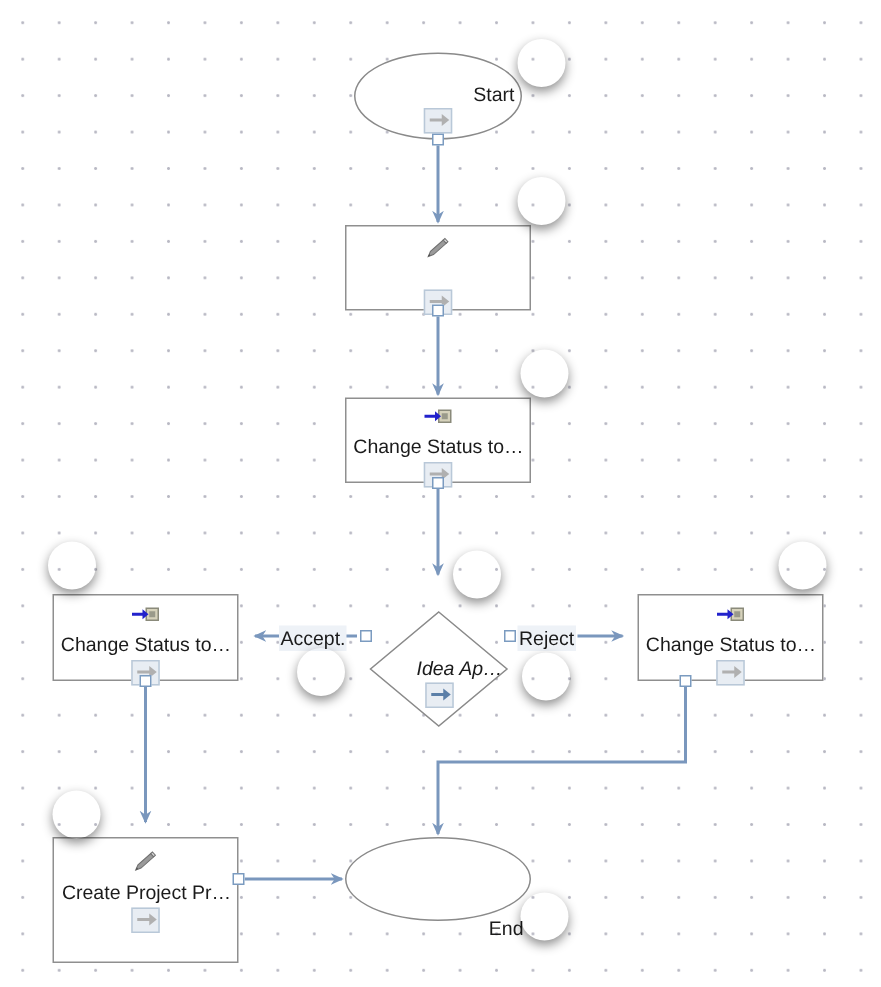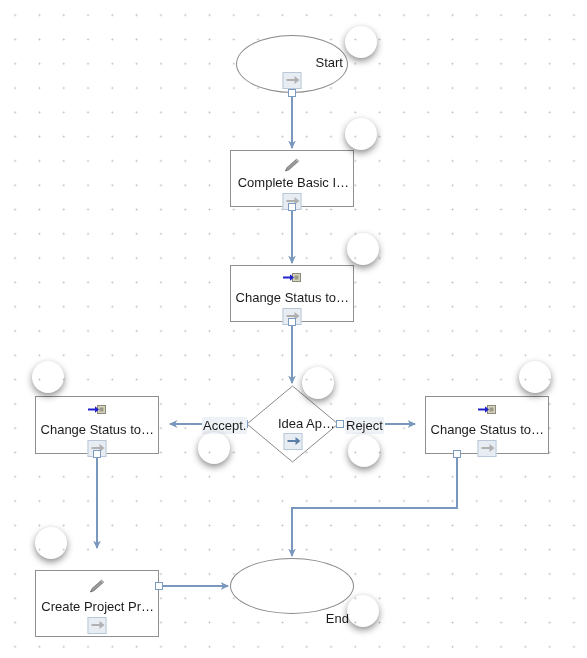--- a/index.html
+++ b/index.html
@@ -190,48 +190,47 @@
     <div class="runbtn" style="top:36px;"></div>
   </div>
   <div class="handle" style="left:288px; top:89px;"></div>
 
   <div class="node task" style="left:230px; top:150px; width:124px; height:57px;">
     <svg class="glyph" viewBox="0 0 20 16" style="top:7px;">
       <path d="M3.5,13 L5,9.5 L13.5,2 L15.5,4.2 L7,11.7 Z" fill="#9a9a9a" stroke="#6f6f6f" stroke-width="0.7"></path>
       <path d="M13.5,2 L15.5,4.2 L16.6,3.1 L14.6,1 Z" fill="#d8d8d8" stroke="#6f6f6f" stroke-width="0.7"></path>
       <path d="M3.5,13 L5,12.2 L4.2,11.4 Z" fill="#4a4a4a"></path>
     </svg>
-    <div class="node-label" style="top:24px;">Complete Basic I…</div>
     <div class="runbtn" style="top:42px;"></div>
   </div>
   <div class="handle" style="left:288px; top:203px;"></div>
 
   <div class="node task" style="left:230px; top:265px; width:124px; height:57px;">
     <svg class="glyph" viewBox="0 0 20 16" style="top:5px;">
       <rect x="10.5" y="2.5" width="8" height="8" fill="#d6d2bb" stroke="#8a8a7a" stroke-width="1"></rect>
       <rect x="12.5" y="4.5" width="4" height="4" fill="#9a9a8a"></rect>
       <path d="M1,6.5 L10,6.5" stroke="#2222cc" stroke-width="2"></path>
       <path d="M8,3.2 L12,6.5 L8,9.8 Z" fill="#2222cc"></path>
     </svg>
     <div class="node-label" style="top:24px;">Change Status to…</div>
     <div class="runbtn" style="top:42px;"></div>
   </div>
   <div class="handle" style="left:288px; top:318px;"></div>
 
-  <div class="node decision" style="left:246px; top:385px; width:93px; height:78px;">
+  <div class="node decision" style="left:246px; top:407px; width:93px; height:78px;font-style:italic;">
     <svg class="diamond-svg" viewBox="0 0 93 78" width="93" height="78">
       <path d="M46.5,1 L92,39 L46.5,77 L1,39 Z" fill="#ffffff" stroke="#8a8a8a" stroke-width="1"></path>
     </svg>
     <div class="node-label" style="top:31px;">Idea Ap…</div>
     <div class="runbtn blue" style="top:48px;"></div>
   </div>
   <div class="handle" style="left:240px; top:420px;"></div>
   <div class="handle" style="left:336px; top:420px;"></div>
 
-  <div class="edge-label" style="left:202px; top:417px;">Accept.</div>
+  <div class="edge-label" style="left:186px; top:417px;">Accept.</div>
   <div class="edge-label" style="left:345px; top:417px;">Reject</div>
 
   <div class="node task" style="left:35px; top:396px; width:124px; height:58px;">
     <svg class="glyph" viewBox="0 0 20 16" style="top:6px;">
       <rect x="10.5" y="2.5" width="8" height="8" fill="#d6d2bb" stroke="#8a8a7a" stroke-width="1"></rect>
       <rect x="12.5" y="4.5" width="4" height="4" fill="#9a9a8a"></rect>
       <path d="M1,6.5 L10,6.5" stroke="#2222cc" stroke-width="2"></path>
       <path d="M8,3.2 L12,6.5 L8,9.8 Z" fill="#2222cc"></path>
     </svg>
     <div class="node-label" style="top:25px;">Change Status to…</div>
@@ -244,21 +243,21 @@
       <rect x="10.5" y="2.5" width="8" height="8" fill="#d6d2bb" stroke="#8a8a7a" stroke-width="1"></rect>
       <rect x="12.5" y="4.5" width="4" height="4" fill="#9a9a8a"></rect>
       <path d="M1,6.5 L10,6.5" stroke="#2222cc" stroke-width="2"></path>
       <path d="M8,3.2 L12,6.5 L8,9.8 Z" fill="#2222cc"></path>
     </svg>
     <div class="node-label" style="top:25px;">Change Status to…</div>
     <div class="runbtn" style="top:43px;"></div>
   </div>
   <div class="handle" style="left:453px; top:450px;"></div>
 
-  <div class="node task" style="left:35px; top:570px; width:124px; height:67px;">
+  <div class="node task" style="left:35px; top:558px; width:124px; height:84px;">
     <svg class="glyph" viewBox="0 0 20 16" style="top:8px;">
       <path d="M3.5,13 L5,9.5 L13.5,2 L15.5,4.2 L7,11.7 Z" fill="#9a9a9a" stroke="#6f6f6f" stroke-width="0.7"></path>
       <path d="M13.5,2 L15.5,4.2 L16.6,3.1 L14.6,1 Z" fill="#d8d8d8" stroke="#6f6f6f" stroke-width="0.7"></path>
       <path d="M3.5,13 L5,12.2 L4.2,11.4 Z" fill="#4a4a4a"></path>
     </svg>
     <div class="node-label" style="top:28px;">Create Project Pr…</div>
     <div class="runbtn" style="top:46px;"></div>
   </div>
   <div class="handle" style="left:155px; top:582px;"></div>
 

